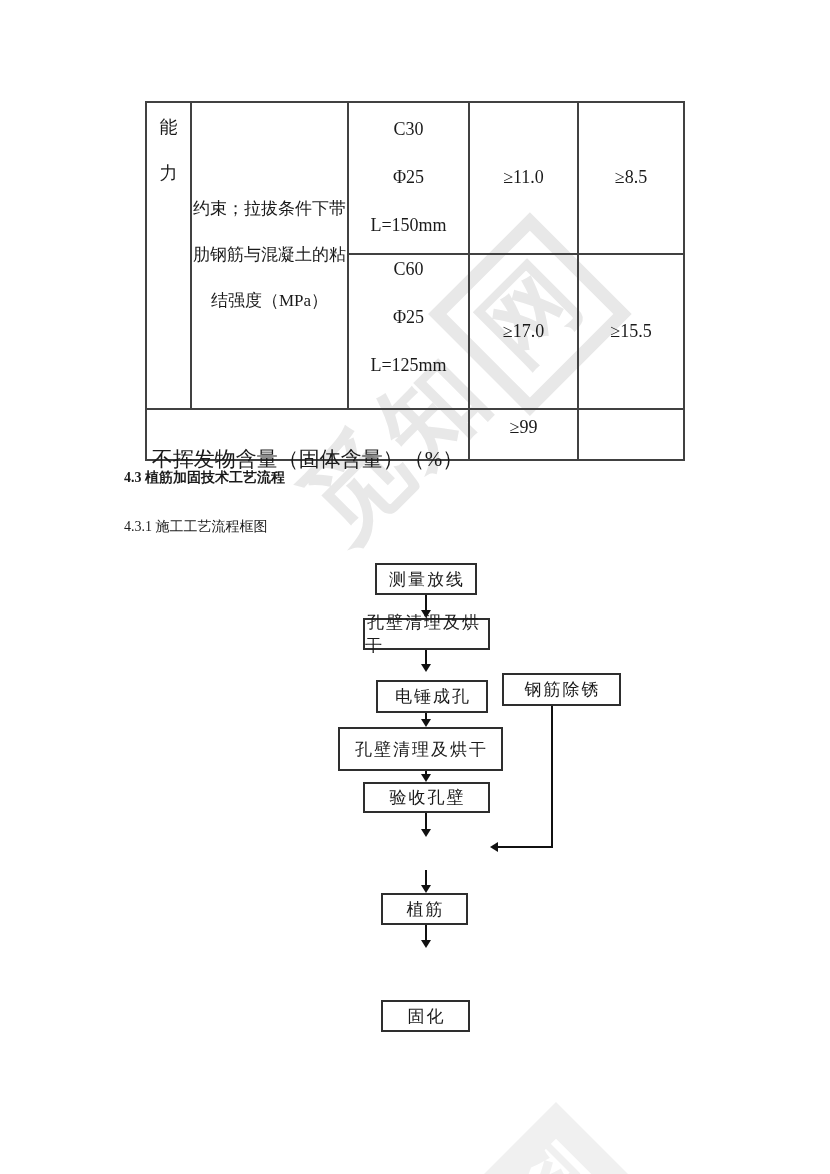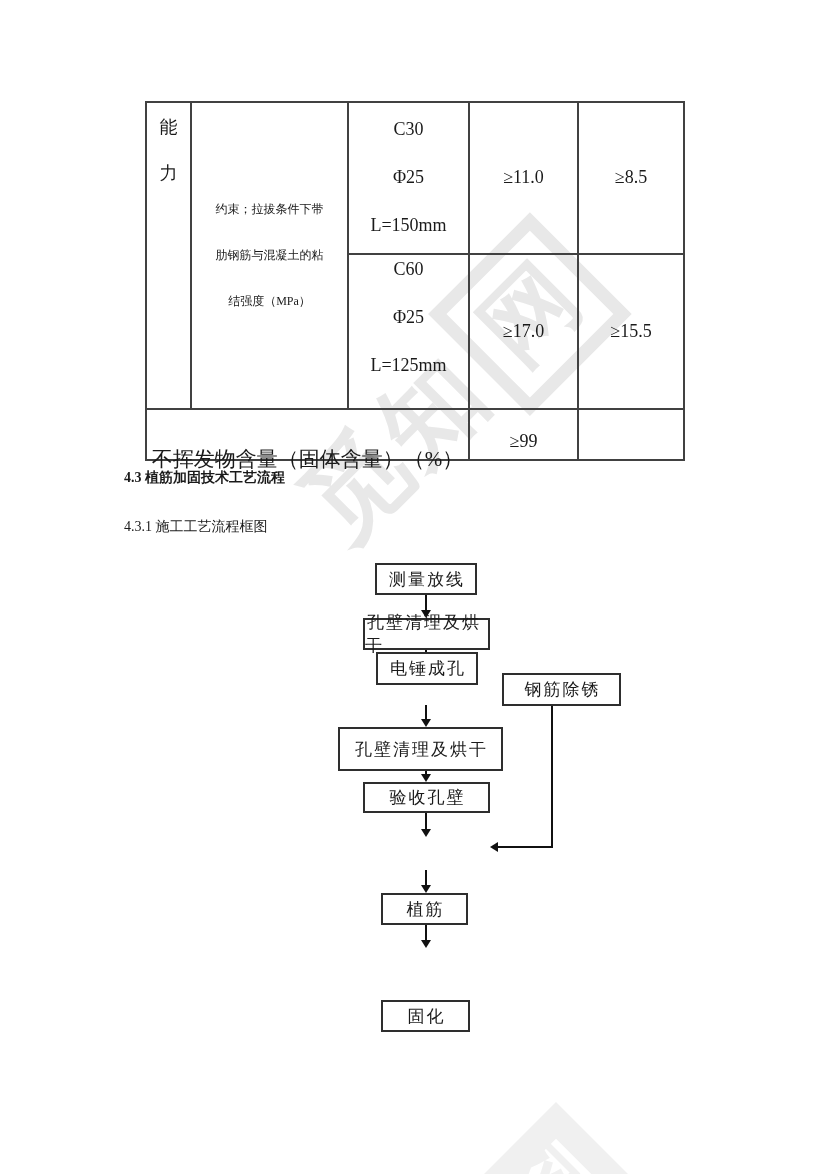--- a/index.html
+++ b/index.html
@@ -57,21 +57,21 @@
   <div class="tline" style="left:190px;top:101px;width:2px;height:309px"></div>
   <div class="tline" style="left:347px;top:101px;width:2px;height:309px"></div>
   <div class="tline" style="left:468px;top:101px;width:2px;height:360px"></div>
   <div class="tline" style="left:577px;top:101px;width:2px;height:360px"></div>
   <div class="tline" style="left:683px;top:101px;width:2px;height:360px"></div>
 
   <div class="cell" style="left:147px;top:104px;width:43px;height:100px;justify-content:flex-start">
     <span class="ln">能</span>
     <span class="ln">力</span>
   </div>
-  <div class="cell" style="left:192px;top:101px;width:155px;height:307px;font-size:12px">
+  <div class="cell" style="left:192px;top:101px;width:155px;height:307px;font-size:17px">
     <span class="ln">约束；拉拔条件下带</span>
     <span class="ln">肋钢筋与混凝土的粘</span>
     <span class="ln">结强度（MPa）</span>
   </div>
 
   <div class="cell" style="left:470px;top:101px;width:107px;height:152px">
     <span>≥11.0</span>
   </div>
   <div class="cell" style="left:579px;top:101px;width:104px;height:152px">
     <span>≥8.5</span>
@@ -90,37 +90,37 @@
   <div class="cell" style="left:470px;top:255px;width:107px;height:153px">
     <span>≥17.0</span>
   </div>
   <div class="cell" style="left:579px;top:255px;width:104px;height:153px">
     <span>≥15.5</span>
   </div>
 
   <div class="cell" style="left:147px;top:434px;width:321px;height:50px;font-size:21px">
     <span>不挥发物含量（固体含量）（%）</span>
   </div>
-  <div class="cell" style="left:470px;top:424px;width:107px;height:35px">
+  <div class="cell" style="left:470px;top:410px;width:107px;height:35px">
     <span>≥99</span>
   </div>
   <div class="cell" style="left:579px;top:410px;width:104px;height:49px">
     <span></span>
   </div>
 
   <div class="heading bold" style="left:124px;top:469px">4.3 植筋加固技术工艺流程</div>
   <div class="heading" style="left:124px;top:518px">4.3.1 施工工艺流程框图</div>
 
   <div class="flowbox" style="left:375px;top:563px;width:102px;height:32px">
     <span>测量放线</span>
   </div>
   <div class="flowbox" style="left:363px;top:618px;width:127px;height:32px">
     <span>孔壁清理及烘干</span>
   </div>
-  <div class="flowbox" style="left:376px;top:652px;width:102px;height:33px">
+  <div class="flowbox" style="left:376px;top:680px;width:112px;height:33px">
     <span>电锤成孔</span>
   </div>
   <div class="flowbox" style="left:502px;top:673px;width:119px;height:33px">
     <span>钢筋除锈</span>
   </div>
   <div class="flowbox" style="left:338px;top:727px;width:165px;height:44px">
     <span>孔壁清理及烘干</span>
   </div>
   <div class="flowbox" style="left:363px;top:782px;width:127px;height:31px">
     <span>验收孔壁</span>

